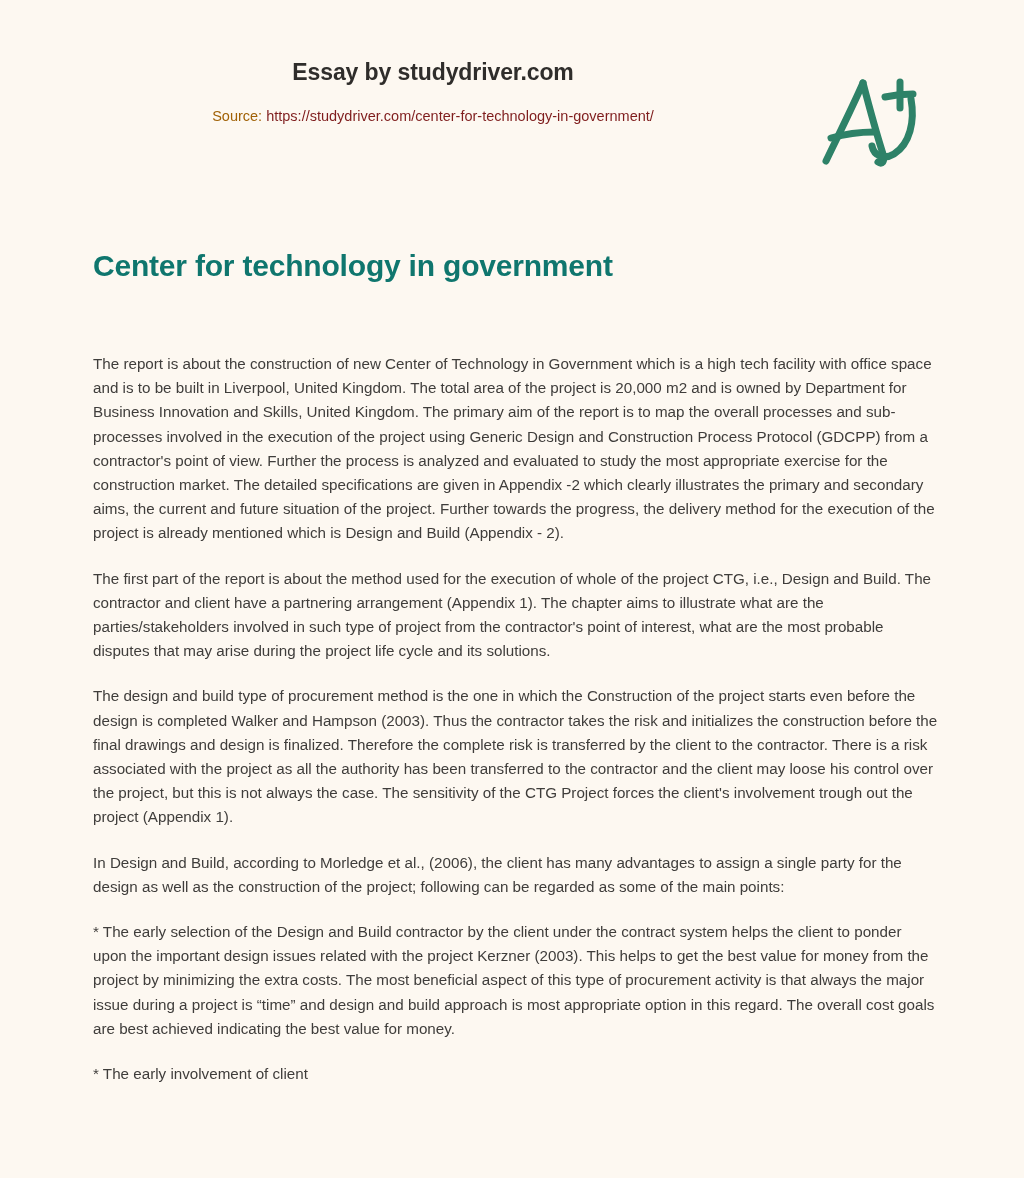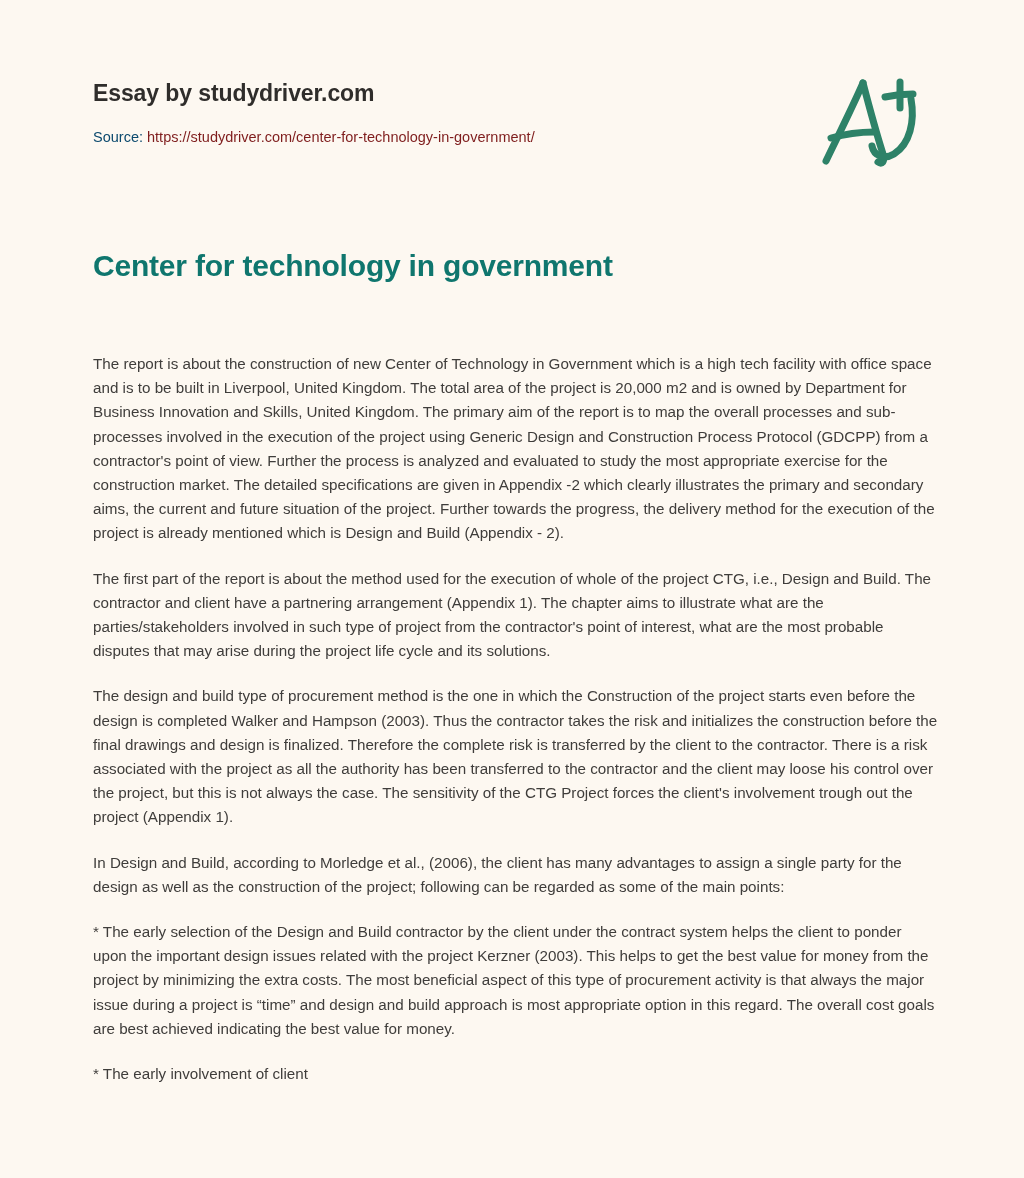--- a/index.html
+++ b/index.html
@@ -26,40 +26,41 @@
   .header {
     position: absolute;
     left: 0;
     top: 0;
     width: 1024px;
     height: 200px;
   }
   .brand-block {
     position: absolute;
     left: 93px;
-    top: 79px;
+    top: 58px;
     width: 680px;
+    text-align: center;
   }
   .brand-title {
     font-size: 23px;
     font-weight: bold;
     color: #2f2d2b;
     letter-spacing: -0.1px;
     line-height: 28px;
     margin: 0;
   }
   .source-line {
     margin-top: 20px;
     font-size: 14.5px;
     line-height: 20px;
     color: #8c8a86;
     white-space: nowrap;
   }
   .source-label {
-    color: #0c4a6e;
+    color: #a16207;
   }
   .source-url {
     color: #7f1d1d;
     text-decoration: none;
   }
 
   .logo {
     position: absolute;
     left: 812px;
     top: 66px;

